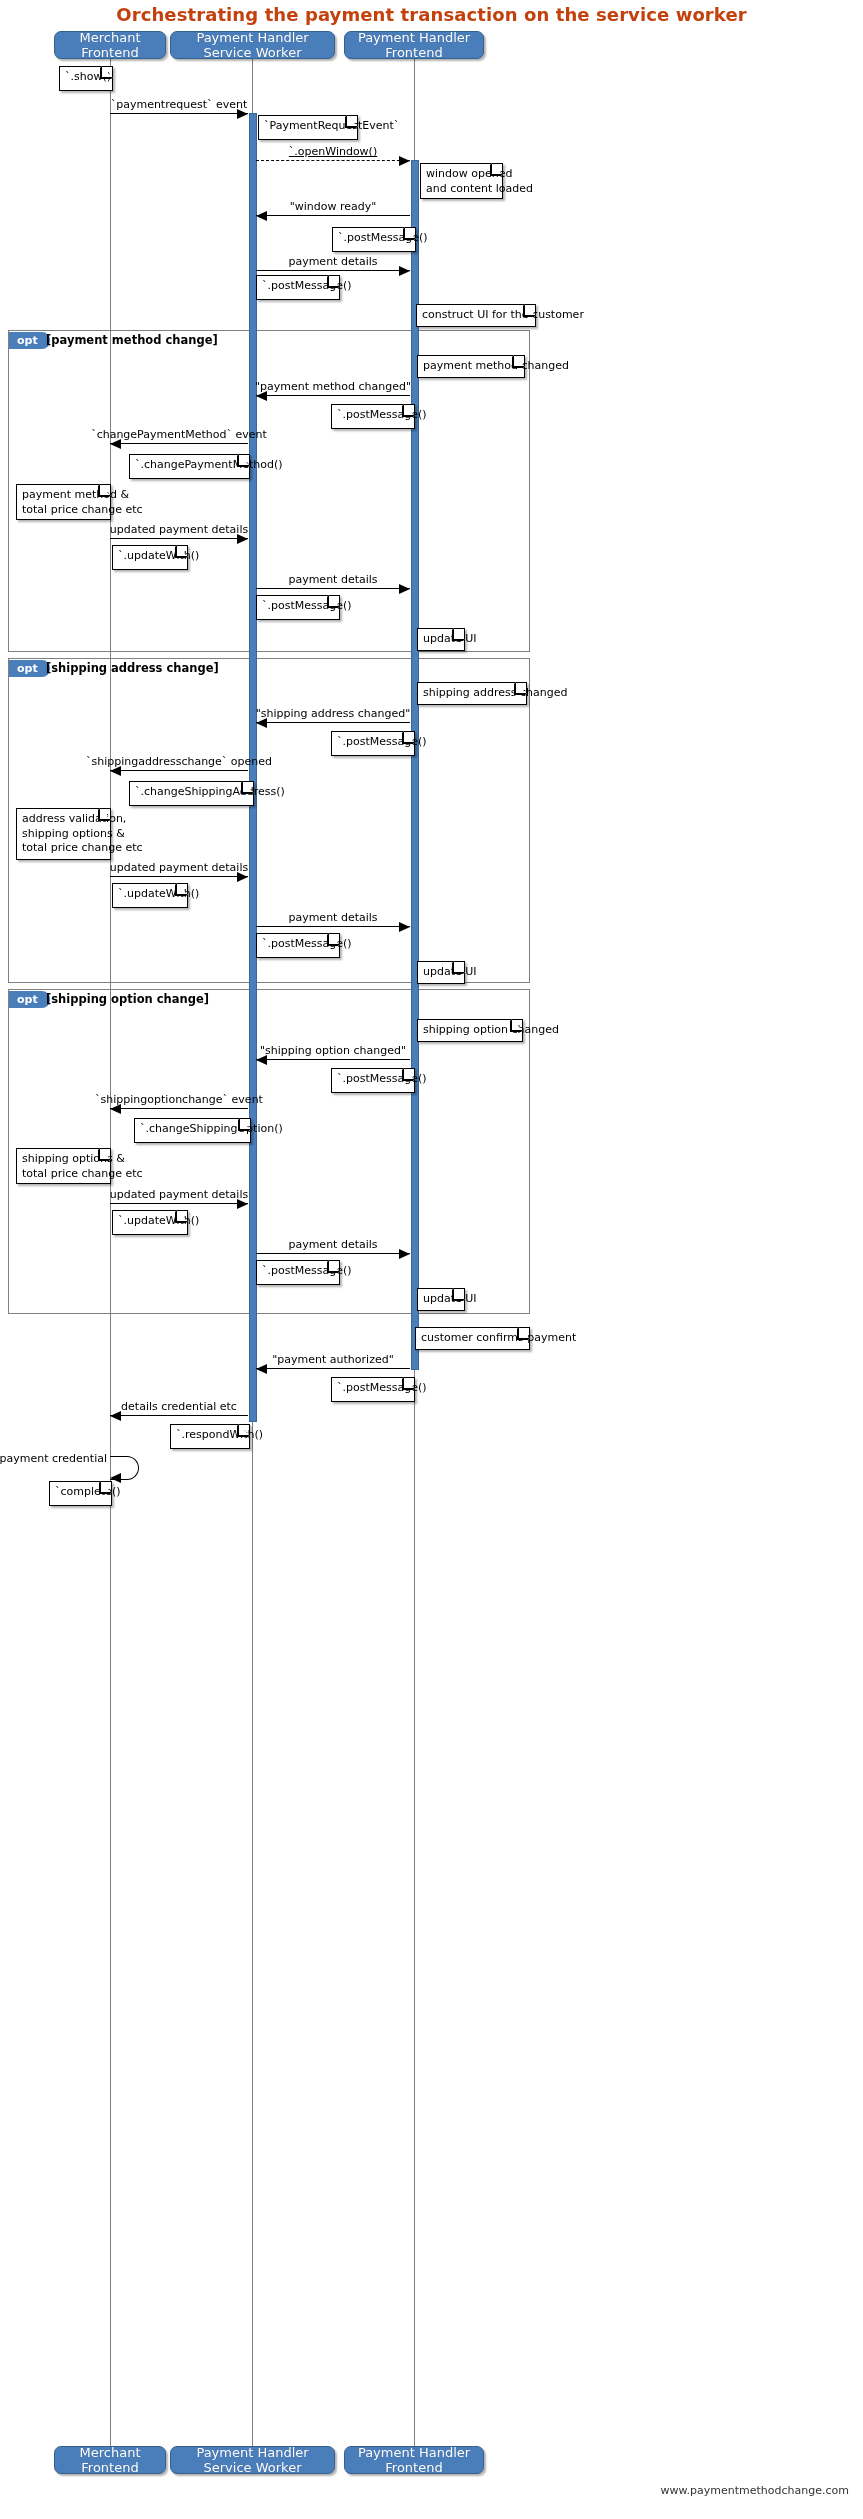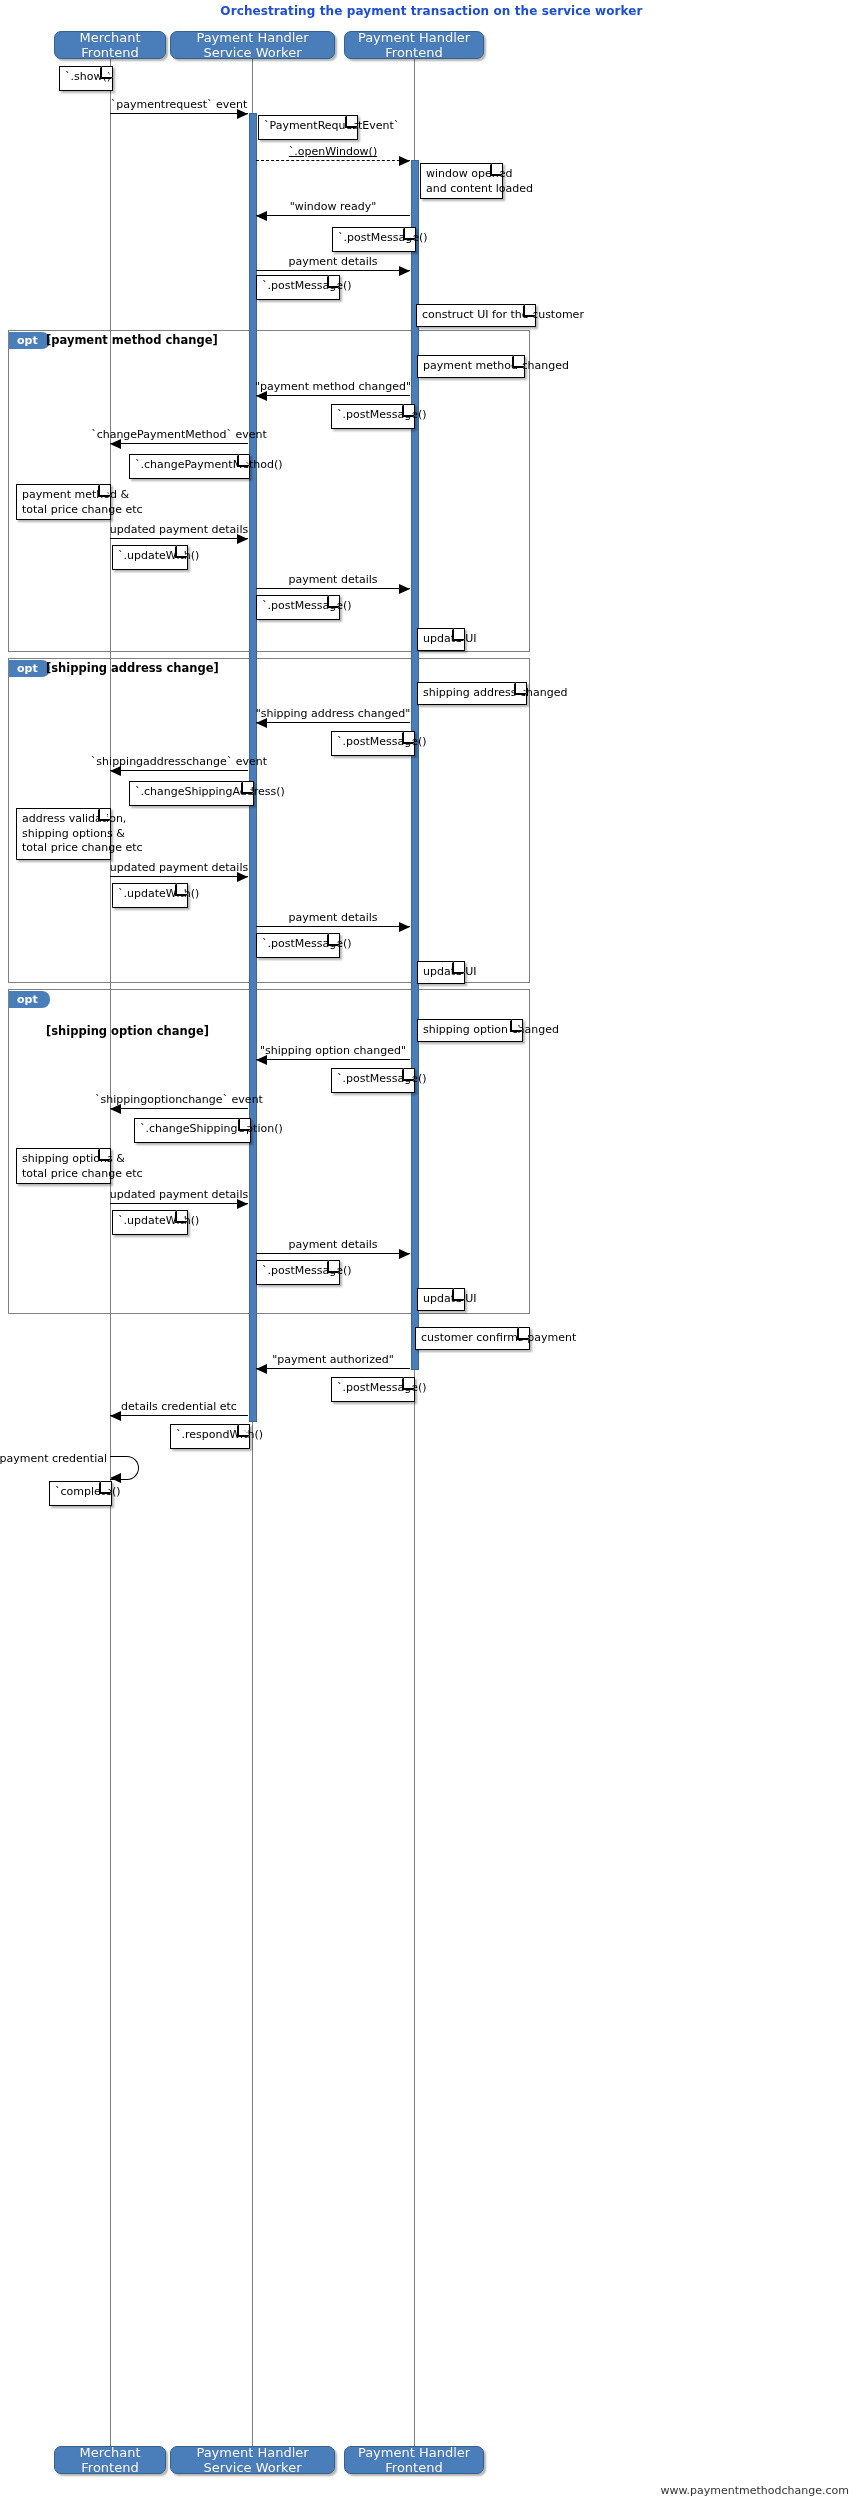--- a/index.html
+++ b/index.html
@@ -13,23 +13,23 @@
     height:2519px;
     background:#ffffff;
     overflow:hidden;
   }
   
   .diagram-title{
     position:absolute;
     left:0; top:4px;
     width:863px;
     text-align:center;
-    font-size:12px;
+    font-size:18px;
     font-weight:bold;
-    color:#1d4ed8;
+    color:#c2410c;
     letter-spacing:.1px;
   }
   
   .actor-box{
     position:absolute;
     background:#4a7ebb;
     color:#ffffff;
     border:1px solid #35618f;
     border-radius:7px;
     box-shadow:2px 2px 2px rgba(0,0,0,.30);
@@ -168,21 +168,21 @@
 
   <div id="layer-fragments">
       <div class="fragment" style="left: 8px; top: 330px; width: 522px; height: 322px;"></div>
       <div class="fragment-tab" style="left: 9px; top: 332px;">opt</div>
       <div class="fragment-cond" style="left: 46px; top: 333px;">[payment method change]</div>
       <div class="fragment" style="left: 8px; top: 658px; width: 522px; height: 325px;"></div>
       <div class="fragment-tab" style="left: 9px; top: 660px;">opt</div>
       <div class="fragment-cond" style="left: 46px; top: 661px;">[shipping address change]</div>
       <div class="fragment" style="left: 8px; top: 989px; width: 522px; height: 325px;"></div>
       <div class="fragment-tab" style="left: 9px; top: 991px;">opt</div>
-      <div class="fragment-cond" style="left: 46px; top: 1024px;">[shipping option change]</div>
+      <div class="fragment-cond" style="left: 46px; top: 992px;">[shipping option change]</div>
     </div>
   <div id="layer-lifelines">
       <div class="lifeline" style="left: 110px; top: 59px; height: 2387px;"></div>
       <div class="lifeline" style="left: 252px; top: 59px; height: 2387px;"></div>
       <div class="lifeline" style="left: 414px; top: 59px; height: 2387px;"></div>
     </div>
   <div id="layer-activations">
       <div class="activation" style="left: 249px; top: 113px; height: 1309px;"></div>
       <div class="activation" style="left: 411px; top: 160px; height: 1210px;"></div>
     </div>
@@ -209,21 +209,21 @@
       <div class="arrow-head right" style="top: 534px; left: 237px;"></div>
       <div class="msg-label center" style="left: 179px; top: 523px;">updated payment details</div>
       <div class="msg-line" style="left: 256px; top: 588px; width: 154px;"></div>
       <div class="arrow-head right" style="top: 584px; left: 399px;"></div>
       <div class="msg-label center" style="left: 333px; top: 573px;">payment details</div>
       <div class="msg-line" style="left: 256px; top: 722px; width: 154px;"></div>
       <div class="arrow-head left" style="top: 718px; left: 256px;"></div>
       <div class="msg-label center" style="left: 333px; top: 707px;">"shipping address changed"</div>
       <div class="msg-line" style="left: 110px; top: 770px; width: 138px;"></div>
       <div class="arrow-head left" style="top: 766px; left: 110px;"></div>
-      <div class="msg-label center" style="left: 179px; top: 755px;">`shippingaddresschange` event</div>
+      <div class="msg-label center" style="left: 179px; top: 755px;">`shippingaddresschange` opened</div>
       <div class="msg-line" style="left: 110px; top: 876px; width: 138px;"></div>
       <div class="arrow-head right" style="top: 872px; left: 237px;"></div>
       <div class="msg-label center" style="left: 179px; top: 861px;">updated payment details</div>
       <div class="msg-line" style="left: 256px; top: 926px; width: 154px;"></div>
       <div class="arrow-head right" style="top: 922px; left: 399px;"></div>
       <div class="msg-label center" style="left: 333px; top: 911px;">payment details</div>
       <div class="msg-line" style="left: 256px; top: 1059px; width: 154px;"></div>
       <div class="arrow-head left" style="top: 1055px; left: 256px;"></div>
       <div class="msg-label center" style="left: 333px; top: 1044px;">"shipping option changed"</div>
       <div class="msg-line" style="left: 110px; top: 1108px; width: 138px;"></div>

